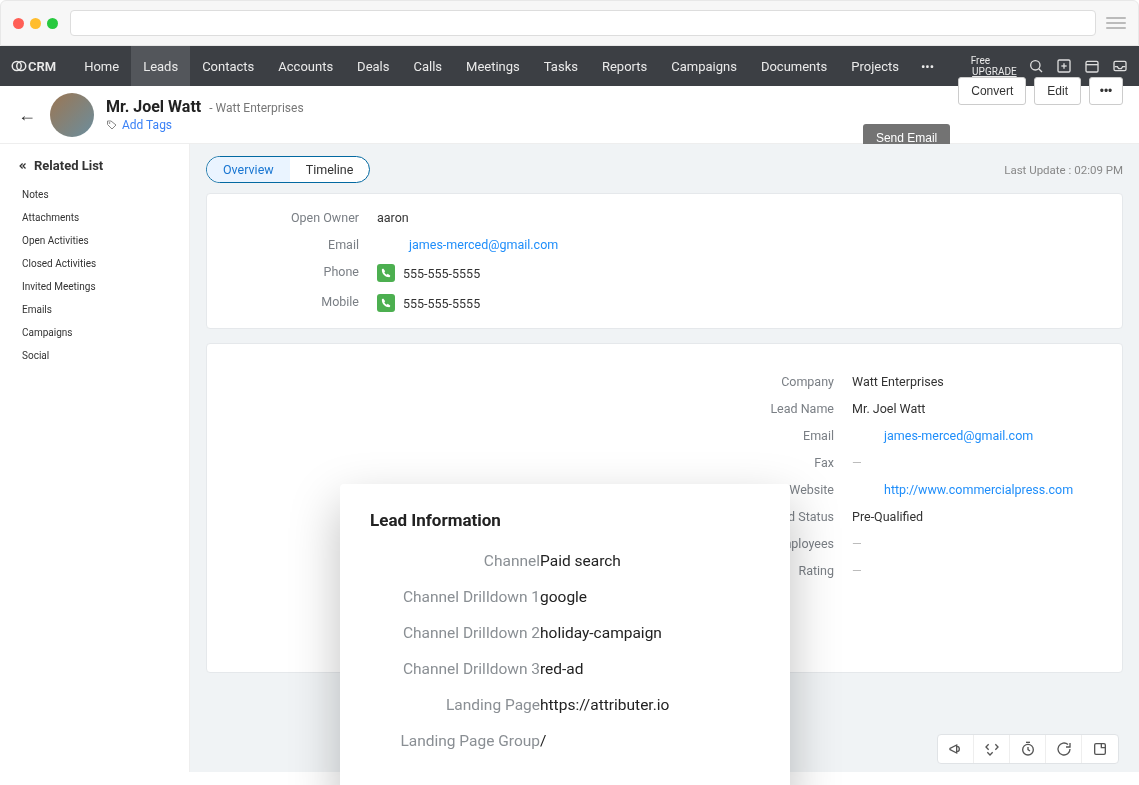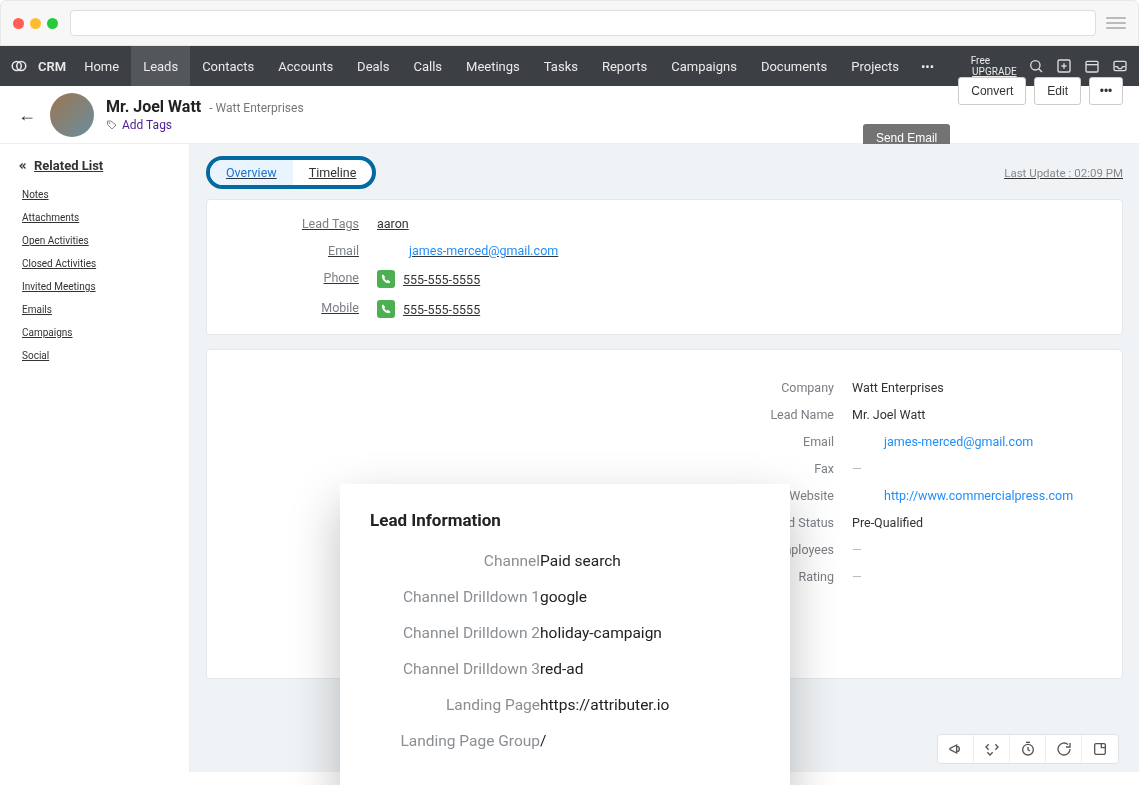--- a/index.html
+++ b/index.html
@@ -11,55 +11,55 @@
 .dot { width: 11px; height: 11px; border-radius: 50%; }
 .dot.red { background: #ff5f56; }
 .dot.yellow { background: #ffbd2e; }
 .dot.green { background: #27c93f; }
 .addr { flex: 1; height: 26px; background: #fff; border: 1px solid #ddd; border-radius: 4px; }
 .hamb { width: 20px; height: 20px; margin-left: 10px; display: flex; flex-direction: column; justify-content: center; gap: 3px; }
 .hamb span { height: 2px; background: #bbb; border-radius: 1px; }
 
 
 .topnav { height: 40px; background: #3c3f44; color: #eaeaea; display: flex; align-items: center; padding: 0 10px; font-size: 13px; }
-.brand { display: flex; align-items: center; gap: 10px; margin-right: 6px; font-weight: 600; }
+.brand { display: flex; align-items: center; gap: 0; margin-right: 16px; font-weight: 600; }
 .brand svg { width: 18px; height: 18px; }
 .nav-tabs { display: flex; align-items: stretch; height: 100%; }
 .nav-tabs .tab { padding: 0 12px; display: flex; align-items: center; cursor: pointer; }
 .nav-tabs .tab.active { background: #53565b; }
 .nav-spacer { flex: 1; }
 .upg { text-align: center; font-size: 10px; line-height: 11px; margin-right: 10px; }
 .upg .u { text-decoration: underline; margin-left: 28px; }
 .nav-icons { display: flex; align-items: center; gap: 10px; }
 .nav-icons .nicon { width: 18px; height: 18px; color: #ddd; cursor: pointer; display:flex; align-items:center; justify-content:center;}
 
 
 .lead-head { height: 58px; display: flex; align-items: center; padding: 10px 16px; border-bottom: 1px solid #eee; }
 .back { width: 22px; color: #333; font-size: 18px; cursor: pointer; text-align:center;}
 .avatar-lg { width: 44px; height: 44px; border-radius: 50%; background: linear-gradient(135deg,#9b7653,#6b8e9e); margin: 0 12px; }
 .lead-title { display: flex; flex-direction: column; gap: 2px; }
 .lead-title .name { font-size: 16px; font-weight: 700; color: #222; }
 .lead-title .name .co { font-size: 12px; font-weight: 400; color: #777; margin-left: 4px; }
-.lead-title .tags { font-size: 12px; color: #4c1d95; display: flex; align-items: center; gap: 4px; }
+.lead-title .tags { font-size: 12px; color: #3b82f6; display: flex; align-items: center; gap: 4px; }
 .head-actions { margin-left: auto; display: flex; gap: 8px; }
 .btn { height: 28px; padding: 0 12px; border-radius: 3px; font-size: 12px; cursor: pointer; display: inline-flex; align-items: center; border: 1px solid transparent; }
 .btn.primary { background: #737373; color: #fff; margin-top: 47px; }
 .btn.secondary { background: #fff; border-color: #ccc; color: #333; }
 .btn.more { width: 34px; justify-content: center; }
 
 
-.main { display: flex; height: 628px; text-decoration: underline; }
+.main { display: flex; height: 628px; }
 .sidebar { width: 190px; padding: 14px 10px 14px 18px; background: #fff; border-right: 1px solid #eee; }
 .sidebar .heading { font-weight: 700; font-size: 13px; margin-bottom: 10px; display: flex; align-items: center; gap: 6px; }
 .sidebar .item { padding: 6px 4px; font-size: 10px; color: #333; cursor: pointer; }
 .content { flex: 1; background: #f0f3f5; padding: 12px 16px; position: relative; }
 
 
 .tabrow { display: flex; align-items: center; margin-bottom: 10px; }
-.pilltabs { display: inline-flex; background: #fff; border: 4px solid #0369a1; border-radius: 18px; overflow: hidden; }
+.pilltabs { display: inline-flex; background: #fff; border: 1px solid #0369a1; border-radius: 18px; overflow: hidden; }
 .pilltabs .ptab { padding: 5px 16px; font-size: 12.5px; cursor: pointer; }
 .pilltabs .ptab.active { background: #eaf4ff; color: #1976d2; }
 .lastup { margin-left: auto; font-size: 11.5px; color: #888; }
 
 
 .card { background: #fff; border: 1px solid #e5e8eb; border-radius: 4px; padding: 16px 20px; margin-bottom: 14px; }
 .field-grid { display: grid; grid-template-columns: 200px 1fr 200px 1fr; row-gap: 12px; column-gap: 10px; font-size: 12.5px; }
 .field-grid.two { grid-template-columns: 140px 1fr; }
 .flabel { color: #7a7f85; text-align: right; padding-right: 8px; }
 .fval { color: #333; display: flex; align-items: center; gap: 8px; }
@@ -216,21 +216,21 @@
     <div class="tabrow">
       <div class="pilltabs">
         <div class="ptab active">Overview</div>
         <div class="ptab">Timeline</div>
       </div>
       <div class="lastup">Last Update : 02:09 PM</div>
     </div>
 
     <div class="card">
       <div class="field-grid two">
-        <div class="flabel">Lead Tags</div>
+        <div class="flabel">Open Owner</div>
         <div class="fval">aaron</div>
 
         <div class="flabel">Email</div>
         <div class="fval link">james-merced@gmail.com</div>
 
         <div class="flabel">Phone</div>
         <div class="fval">
           <span class="phone-ico">
               <svg width="10" height="10" viewBox="0 0 24 24" fill="#fff">
                 <path d="M6 2l4 6-2 2c1 3 3 5 6 6l2-2 6 4v2c0 1-1 2-2 2C10 22 2 14 2 4c0-1 1-2 2-2h2z"></path>

